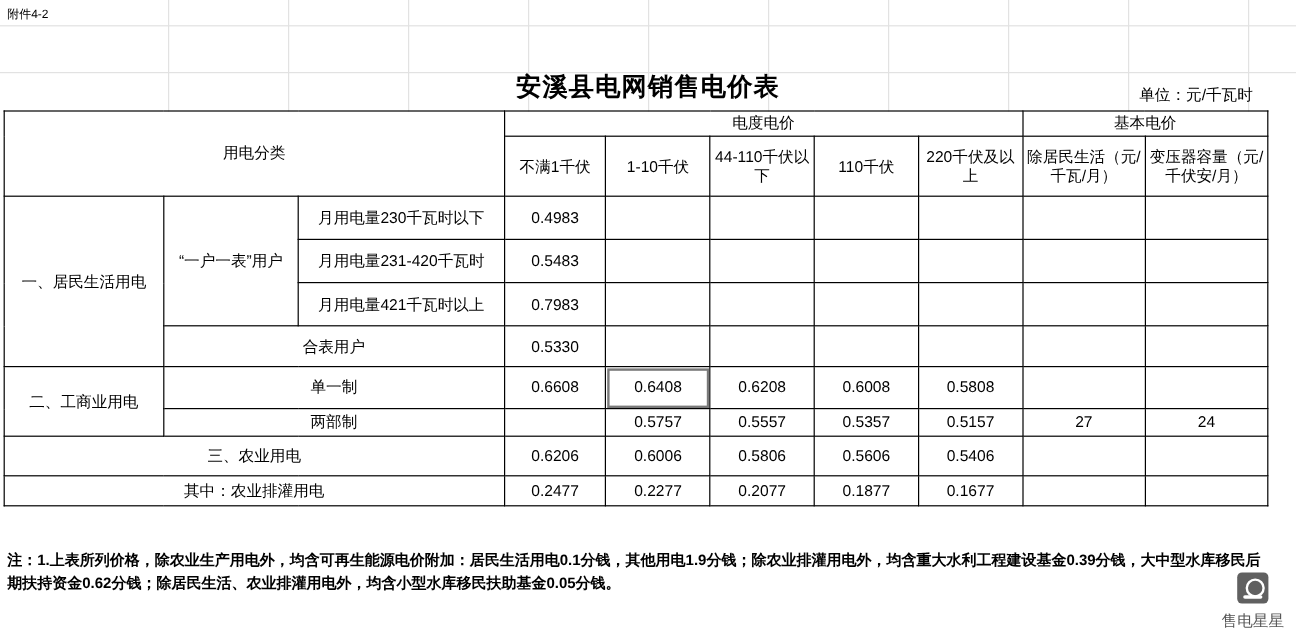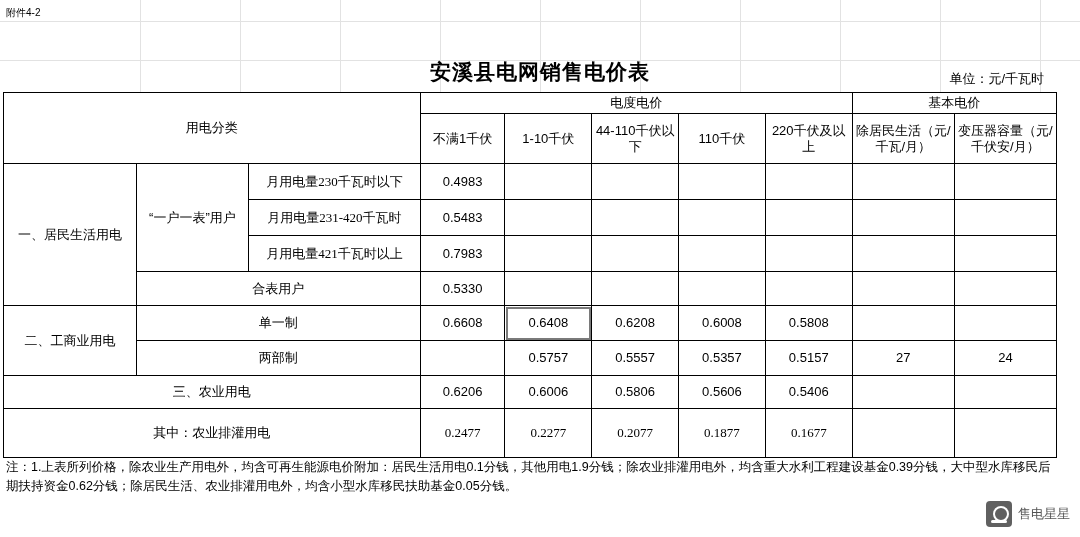--- a/index.html
+++ b/index.html
@@ -82,53 +82,54 @@
     font-weight: normal;
     text-align: center;
     vertical-align: middle;
     padding: 2px 3px;
     line-height: 16px;
     background: #ffffff;
   }
   td.left {
     text-align: left;
     padding-left: 10px;
-    font-family: Liberation Serif, serif;
   }
   td.cat {
     text-align: left;
     padding-left: 8px;
   }
   .group-head {
     font-size: 13px;
   }
   .sel {
     outline: 2px solid #7a7a7a;
     outline-offset: -3px;
     box-shadow: inset 0 0 0 1px #ffffff;
   }
   .notes {
     position: absolute;
     left: 6px;
     top: 458px;
     width: 1046px;
     font-size: 12.5px;
     line-height: 19px;
+    font-weight: bold;
   }
   .notes .line2 {
     padding-left: 16px;
   }
   .wm {
     position: absolute;
     right: 10px;
     bottom: 10px;
     display: flex;
     align-items: center;
     gap: 6px;
     opacity: 0.88;
+    flex-direction: column;
   }
   .wm-logo {
     width: 26px;
     height: 26px;
     border-radius: 4px;
     background: #4b4b4b;
     position: relative;
     flex: none;
   }
   .wm-logo::before {
@@ -253,42 +254,42 @@
         <td rowspan="2" class="cat">二、工商业用电</td>
         <td colspan="2" class="left">单一制</td>
         <td>0.6608</td>
         <td class="sel">0.6408</td>
         <td>0.6208</td>
         <td>0.6008</td>
         <td>0.5808</td>
         <td></td>
         <td></td>
       </tr>
-      <tr style="height:35px;margin-top:41px;">
+      <tr style="height:23px;margin-top:41px;">
         <td colspan="2" class="left">两部制</td>
         <td></td>
         <td>0.5757</td>
         <td>0.5557</td>
         <td>0.5357</td>
         <td>0.5157</td>
         <td>27</td>
         <td>24</td>
       </tr>
 
       <tr style="height:33px;">
         <td colspan="3" class="cat">三、农业用电</td>
         <td>0.6206</td>
         <td>0.6006</td>
         <td>0.5806</td>
         <td>0.5606</td>
         <td>0.5406</td>
         <td></td>
         <td></td>
       </tr>
-      <tr style="height:49px;font-family:Liberation Serif, serif;">
+      <tr style="height:25px;">
         <td colspan="3" class="cat">其中：农业排灌用电</td>
         <td>0.2477</td>
         <td>0.2277</td>
         <td>0.2077</td>
         <td>0.1877</td>
         <td>0.1677</td>
         <td></td>
         <td></td>
       </tr>
     </tbody>

